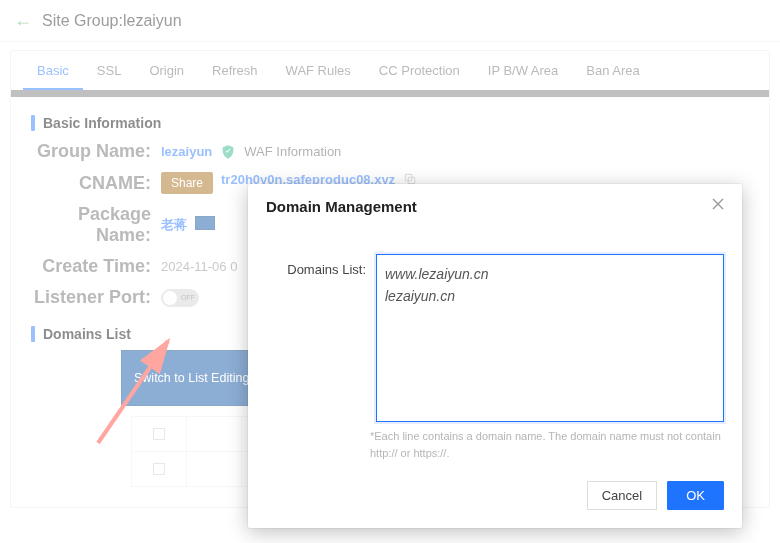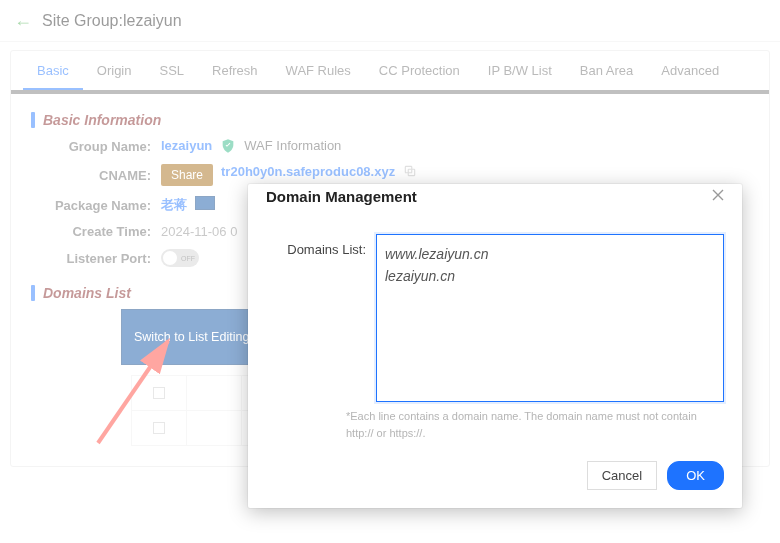--- a/index.html
+++ b/index.html
@@ -6,82 +6,81 @@
   html, body { margin:0; padding:0; font-family: -apple-system, "Segoe UI", Arial, sans-serif; font-size:13px; color:#333; background:#fff; }
   body { width:780px; height:543px; overflow:hidden; position:relative; }
 
   .page-hdr { display:flex; align-items:center; padding:10px 14px; border-bottom:1px solid #eee; }
   .page-hdr .back { color:#4CAF50; font-size:18px; margin-right:10px; cursor:pointer; }
   .page-hdr h1 { font-size:16px; font-weight:400; margin:0; color:#222; }
 
   .page-body { padding:8px 10px; }
   .panel { border:1px solid #e6e6e6; border-radius:3px; padding:0 0 20px 0; }
 
-  .tabs { display:flex; padding:6px 12px 0 12px; border-bottom:4px solid #737373; gap:0; }
+  .tabs { display:flex; padding:6px 12px 0 12px; border-bottom:7px solid #737373; gap:0; }
   .tabs .tab { padding:6px 14px 10px 14px; color:#666; font-size:13px; cursor:pointer; border-bottom:2px solid transparent; }
   .tabs .tab.active { color:#1e73ff; border-bottom-color:#1e73ff; }
 
-  .section-title { display:flex; align-items:center; margin:18px 0 8px 20px; font-weight:700; color:#7f1d1d; font-size:14px;font-style:italic;}
+  .section-title { display:flex; align-items:center; margin:18px 0 8px 20px; font-weight:700; color:#000000; font-size:14px;}
   .section-title .bar { width:4px; height:16px; background:#1e73ff; border-radius:1px; margin-right:8px; }
 
   .info { margin-left:20px; }
   .row { display:flex; align-items:center; margin:10px 0; }
-  .row .lbl { width:120px; text-align:right; color:#666; font-size:13px; font-weight:600; margin-right:10px;}
+  .row .lbl { width:120px; text-align:right; color:#666; font-size:18px; font-weight:600; margin-right:10px;}
   .row .val { display:flex; align-items:flex-start; gap:8px; font-size:13px; }
   .link { color:#1e73ff; font-weight:600; }
   .shield { display:inline-flex; align-items:center; justify-content:center; width:16px; height:16px; color:#fff; }
   .share-btn { background:#a16207; color:#fff; border:none; padding:4px 10px; border-radius:2px; font-size:12px; cursor:pointer; }
   .copy-icn { color:#aaa; cursor:pointer; }
   .prim-btn { background:#004a9f; border:1px solid #003b7f; color:#fff; padding:20px 12px; font-size:12.5px; cursor:pointer; }
 
   .toggle { width:38px; height:18px; border-radius:9px; background:#d0d0d0; position:relative; display:inline-flex; align-items:center; padding:0 4px; font-size:7px; color:#777; justify-content:flex-end;}
   .toggle::before { content:""; position:absolute; left:2px; top:2px; width:14px; height:14px; background:#fff; border-radius:50%; }
 
   .domain-table { margin:10px 0 0 120px; border:none; border-collapse:collapse;}
   .domain-table td { border:1px solid #eee; width:55px; height:34px; }
   .chk { width:12px; height:12px; border:1px solid #ccc; display:inline-block; margin:11px 0 0 20px;}
 
   
   .overlay { position:absolute; inset:0; background:rgba(255,255,255,0.55); }
   .modal { position:absolute; left:248px; top:184px; width:494px; background:#fff; border-radius:2px; box-shadow:0 4px 20px rgba(0,0,0,0.25), 0 0 0 1px rgba(0,0,0,0.04); display:flex; flex-direction:column; }
-  .modal-hdr { display:flex; align-items:center; justify-content:space-between; padding:4px 18px; }
+  .modal-hdr { display:flex; justify-content:space-between; padding:14px 18px; }
   .modal-hdr h3 { margin:0; font-size:15px; font-weight:700; color:#222;}
   .modal-hdr .close { color:#999; cursor:pointer; font-size:12px; }
   .modal-body { padding:4px 18px 4px 18px; }
   .form-row { display:flex; gap:10px;margin-top:21px; }
   .form-row .fl { width:100px; text-align:right; color:#444; padding-top:8px; font-size:13px;}
   .form-row textarea { flex:1; border:1px solid #1e73ff; outline:none; padding:8px; font-size:14px; line-height:1.6; color:#555; height:168px; resize:none; font-family:inherit; box-shadow:0 0 0 2px rgba(30,115,255,.12);font-style:italic;}
-  .hint { color:#b5b5b5; font-size:11px; line-height:1.5; margin:6px 0 0 80px;}
+  .hint { color:#b5b5b5; font-size:11px; line-height:1.5; margin:6px 0 0 104px;}
   .modal-ftr { display:flex; justify-content:flex-end; gap:10px; padding:16px 18px 18px 18px; }
   .btn-default { background:#fff; border:1px solid #ddd; color:#444; padding:6px 14px; border-radius:0; cursor:pointer; font-size:13px;}
-  .btn-ok { background:#1e73ff; border:1px solid #1e73ff; color:#fff; padding:6px 18px; border-radius:12px; cursor:pointer; font-size:13px;}
+  .btn-ok { background:#1e73ff; border:1px solid #1e73ff; color:#fff; padding:6px 18px; border-radius:1px; cursor:pointer; font-size:13px;}
 
   
   .arrow-svg { position:absolute; left:88px; top:323px; pointer-events:none; }
 </style>
 </head>
 <body>
 
 <div class="page-hdr">
   <span class="back">←</span>
   <h1>Site Group:lezaiyun</h1>
 </div>
 
 <div class="page-body">
   <div class="panel">
     <div class="tabs">
       <div class="tab active">Basic</div>
+      <div class="tab">SSL</div>
       <div class="tab">Origin</div>
-      <div class="tab">SSL</div>
       <div class="tab">Refresh</div>
       <div class="tab">WAF Rules</div>
       <div class="tab">CC Protection</div>
-      <div class="tab">IP B/W List</div>
+      <div class="tab">IP B/W Area</div>
       <div class="tab">Ban Area</div>
-      <div class="tab">Advanced</div>
     </div>
 
     <div class="section-title">
       <span class="bar"></span>
         <span>Basic Information</span>
     </div>
 
     <div class="info">
       <div class="row">
         <div class="lbl">Group Name:</div>

